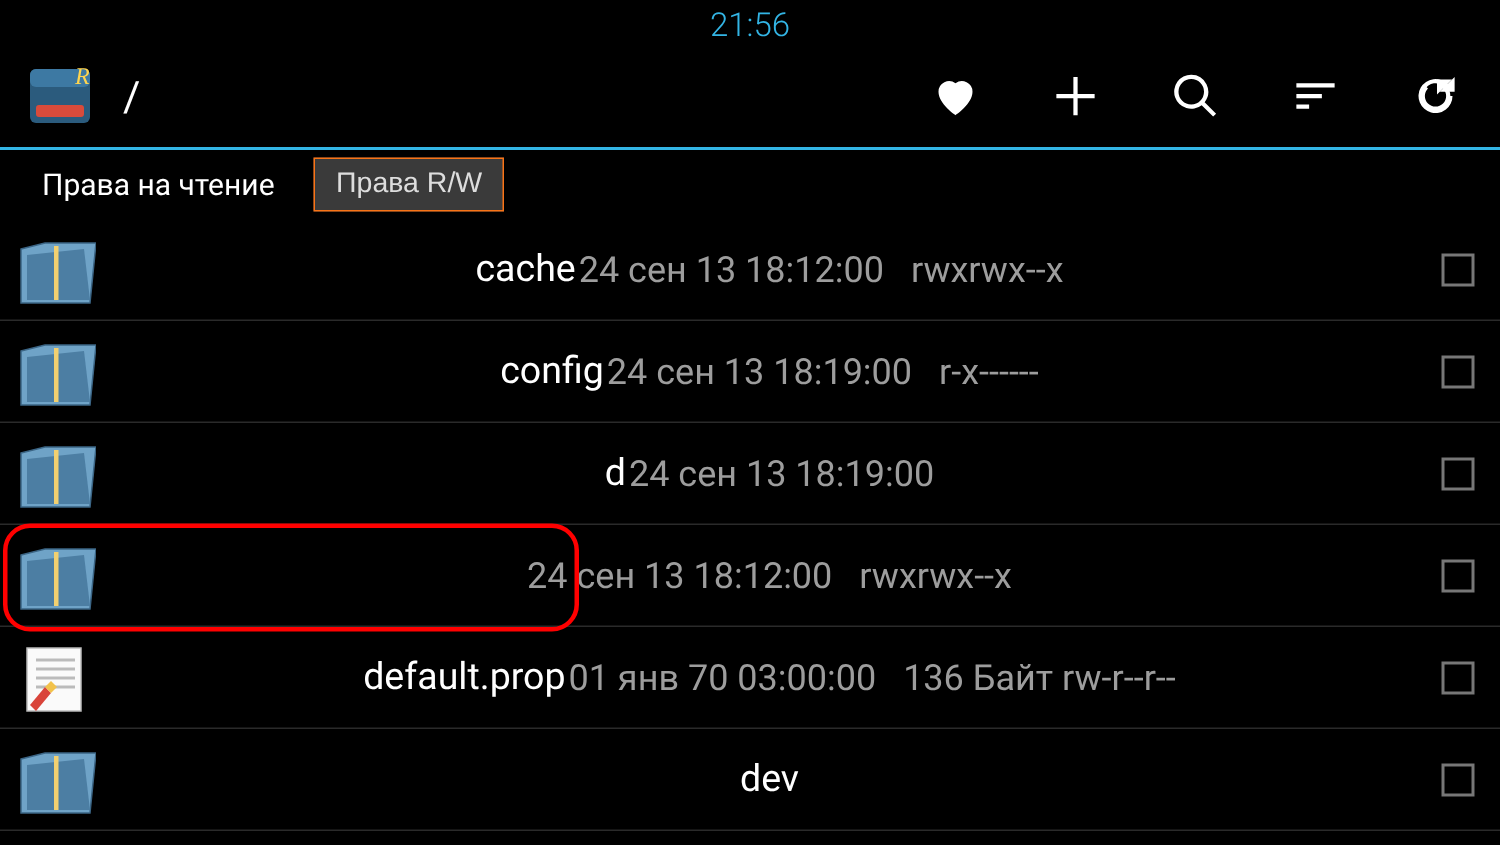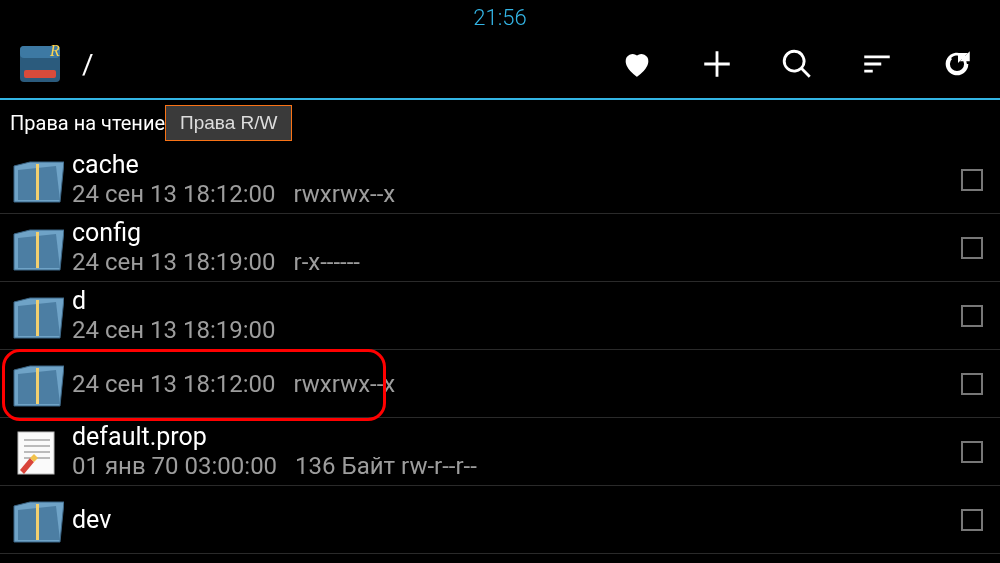--- a/index.html
+++ b/index.html
@@ -12,32 +12,32 @@
 
   
   .action-bar { height: 70px; display:flex; align-items:center; padding: 0 16px; border-bottom: 2px solid #33b5e5; background:#000; }
   .app-icon { width:48px; height:48px; display:flex; align-items:center; justify-content:center; }
   .path { font-size:28px; margin-left:18px; color:#fff; flex:1;}
   .action-icons { display:flex; gap:46px; align-items:center; padding-right:10px;}
   .action-icons .ico { width:34px; height:34px; display:flex; align-items:center; justify-content:center;}
   .action-icons svg { width:34px; height:34px; fill:#fff;}
 
   
-  .perm-row { display:flex; align-items:center; height:46px; padding:0 10px; font-size:20px; gap:0; color:#fff;}
+  .perm-row { display:flex; align-items:center; height:46px; padding:0 28px; font-size:20px; gap:26px; color:#fff;}
   .perm-read { color:#fff;}
   .perm-rw-btn { background:#3a3a3a; border:1px solid #f97316; color:#ddd; padding:6px 14px; font-size:19px; }
 
   
   .list { }
   .row { display:flex; align-items:center; height:68px; border-bottom:1px solid #2a2a2a; padding:0 10px 0 0; position:relative;}
   .row.highlighted { }
   .highlight-box { position:absolute; border:3px solid #f00; border-radius:18px; left:2px; top:-1px; width:384px; height:72px; pointer-events:none;}
   .icon-cell { width:68px; display:flex; align-items:center; justify-content:center; padding-left:6px;}
   .icon-cell svg { width:54px; height:48px; }
-  .text-cell { flex:1; display:flex; flex-direction:column; justify-content:center; gap:2px; padding-left:4px;}
+  .text-cell { flex:1; display:flex; flex-direction:row; justify-content:center; gap:2px; padding-left:4px;}
   .fname { font-size:25px; color:#fff; line-height:1.1;}
   .meta { font-size:24px; color:#9d9d9d; display:flex; gap:18px;}
   .checkbox-cell { width:36px; display:flex; align-items:center; justify-content:center;}
   .cb { width:22px; height:22px; border:2px solid #777;}
 </style>
 </head>
 <body>
 
 <div class="status-bar">
   <span>

